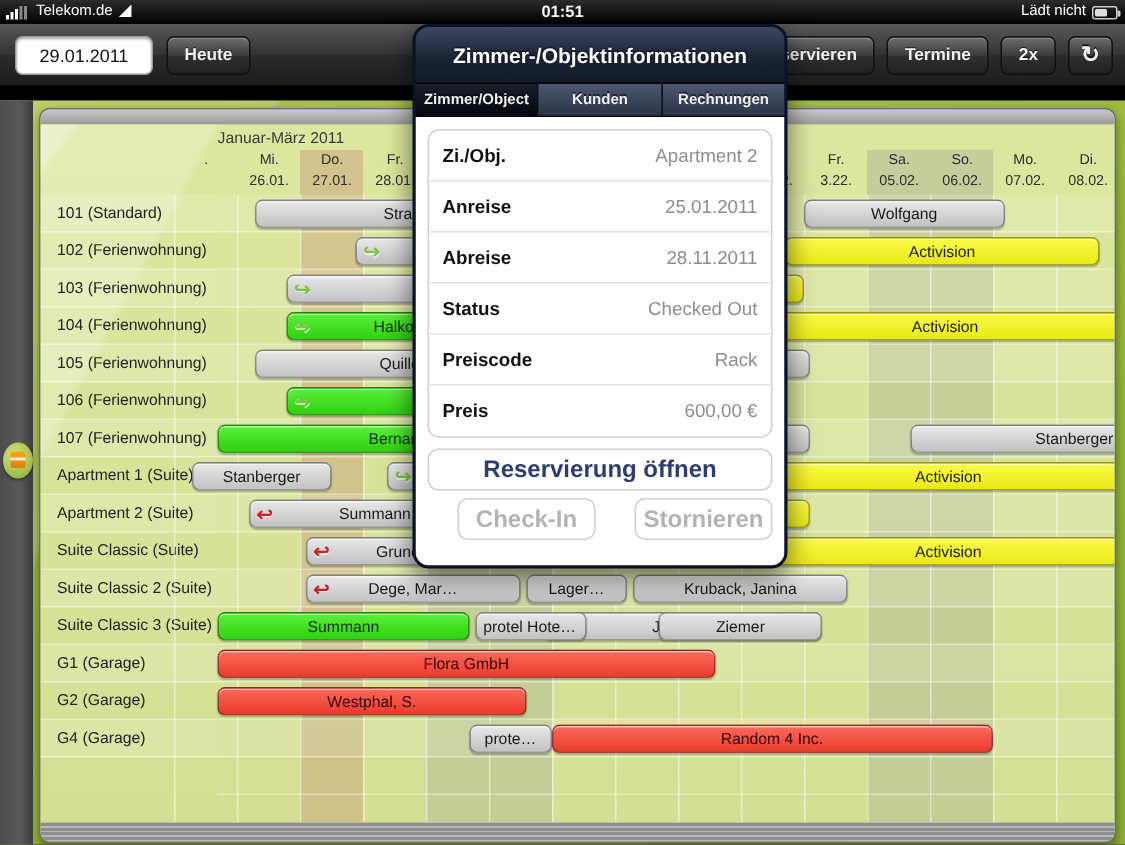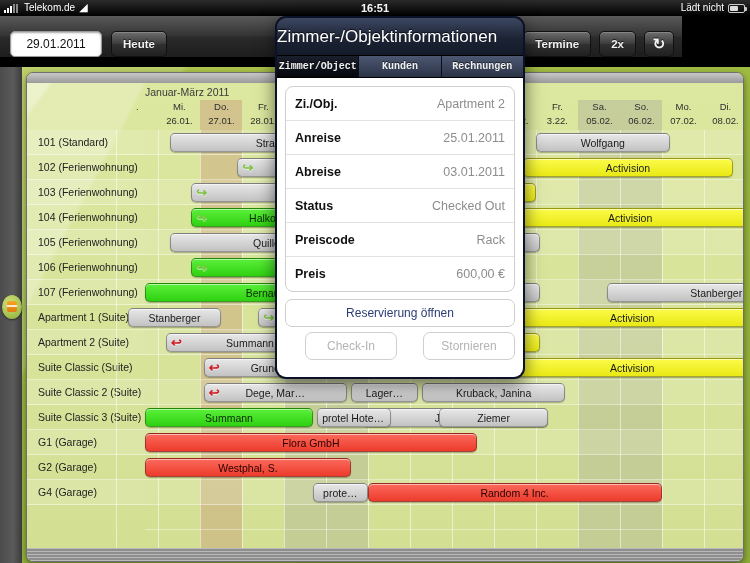--- a/index.html
+++ b/index.html
@@ -27,24 +27,24 @@
   .bars i:nth-child(3){ left:6px; height:7px;}
   .bars i:nth-child(4){ left:9px; height:9px; background:#888;}
   .bars i:nth-child(5){ left:12px; height:9px; background:#888;}
   .wifi{ font-size:11px; display:inline-block; transform:translateY(-1px); }
   .batt{ width:17px; height:9px; border:1px solid #ccc; border-radius:2px; position:relative; display:inline-block;}
   .batt:after{ content:""; position:absolute; right:-3px; top:2px; width:2px; height:4px; background:#ccc; border-radius:0 1px 1px 0;}
   .batt i{ position:absolute; left:1px; top:1px; bottom:1px; width:55%; background:#ddd; border-radius:1px; display:block;}
 
   
   .toolbar{
-    position:absolute; left:0; top:16px; width:682px; height:42px;
+    position:absolute; left:0; top:16px; width:750px; height:42px;
     background:linear-gradient(#595959,#343434 48%,#2a2a2a 52%,#1d1d1d);
     border-bottom:1px solid #000;
-    display:flex; align-items:flex-end;
+    display:flex; align-items:center;
   }
   .date-field{
     margin-left:10px; width:92px; height:26px; background:#fff;
     border:1px solid #999; border-radius:5px;
     font-size:12px; color:#111; text-align:center; line-height:25px;
     box-shadow:inset 0 1px 2px rgba(0,0,0,.35);
   }
   .tbtn{
     height:26px; padding:0 11px; margin-left:9px;
     background:linear-gradient(#6e6e6e,#3b3b3b 50%,#303030 52%,#202020);
@@ -162,31 +162,31 @@
 
   
   .modal{
     position:absolute; left:275px; top:16px; width:250px; height:363px;
     background:#0f1830;
     border:2px solid #0b1228; border-radius:11px;
     box-shadow:0 6px 18px rgba(0,0,0,.55);
     overflow:hidden; z-index:50;
   }
   .modal-title{
-    height:38px; line-height:38px; text-align:left;
-    color:#fff; font-size:17px; font-weight:normal;
+    height:38px; line-height:38px; text-align:center;
+    color:#fff; font-size:14px; font-weight:bold;
     text-shadow:0 -1px 1px rgba(0,0,0,.8);
     background:linear-gradient(#3c4761,#1c2334 55%,#131a29);
     border-bottom:1px solid #000;
   }
   .tabs{ display:flex; height:22px; background:#1b2233; border-bottom:1px solid #000; }
   .tab{
     flex:1; text-align:center; font-size:10px; font-weight:bold; line-height:22px;
     color:#f0f0f0; background:linear-gradient(#4c5772,#2b3345);
-    border-right:1px solid #0a0f1c; text-shadow:0 -1px 0 rgba(0,0,0,.6);font-family:Liberation Mono, monospace;
+    border-right:1px solid #0a0f1c; text-shadow:0 -1px 0 rgba(0,0,0,.6);
   }
   .tab:last-child{ border-right:none; }
   .tab.active{ background:linear-gradient(#1a1f2c,#05070c); }
   .modal-body{
     position:absolute; left:0; right:0; top:60px; bottom:0;
     background:#fff; padding:8px 8px 0 8px;
   }
   .info{
     border:1px solid #cfcfcf; border-radius:8px; overflow:hidden; background:#fff;
   }
@@ -194,21 +194,21 @@
     display:flex; align-items:center; justify-content:space-between;
     height:34px; padding:0 9px; border-bottom:1px solid #e2e2e2;
   }
   .info .r:last-child{ border-bottom:none; }
   .info .k{ font-size:12.5px; font-weight:bold; color:#111; }
   .info .v{ font-size:12.5px; color:#8d8d8d; }
   .mbtns{ margin-top:7px; }
   .mbtn{
     width:100%; height:28px; line-height:27px; text-align:center;
     border:1px solid #cfcfcf; border-radius:7px; background:#fff;
-    font-size:12px; font-weight:normal; color:#2c3c74;
+    font-size:16px; font-weight:bold; color:#2c3c74;
   }
   .mbtn-row{ display:flex; gap:6px; margin-top:5px; }
   .mbtn-row .mbtn{ color:#b3b3b3;margin-left:20px; }
 </style>
 </head>
 <body>
 
 <div id="app">
 
   <div class="statusbar">
@@ -216,21 +216,21 @@
       <span class="bars">
           <i></i>
           <i></i>
           <i></i>
           <i></i>
           <i></i>
         </span>
       <span>Telekom.de</span>
       <span class="wifi">◢</span>
     </div>
-    <div class="sb-center">16:51</div>
+    <div class="sb-center">01:51</div>
     <div class="sb-right">
       <span>Lädt nicht</span>
       <span class="batt">
           <i></i>
         </span>
     </div>
   </div>
 
   <div class="toolbar">
     <div class="date-field">29.01.2011</div>
@@ -490,21 +490,21 @@
           <div class="r">
             <div class="k">Zi./Obj.</div>
             <div class="v">Apartment 2</div>
           </div>
           <div class="r">
             <div class="k">Anreise</div>
             <div class="v">25.01.2011</div>
           </div>
           <div class="r">
             <div class="k">Abreise</div>
-            <div class="v">03.01.2011</div>
+            <div class="v">28.11.2011</div>
           </div>
           <div class="r">
             <div class="k">Status</div>
             <div class="v">Checked Out</div>
           </div>
           <div class="r">
             <div class="k">Preiscode</div>
             <div class="v">Rack</div>
           </div>
           <div class="r">

